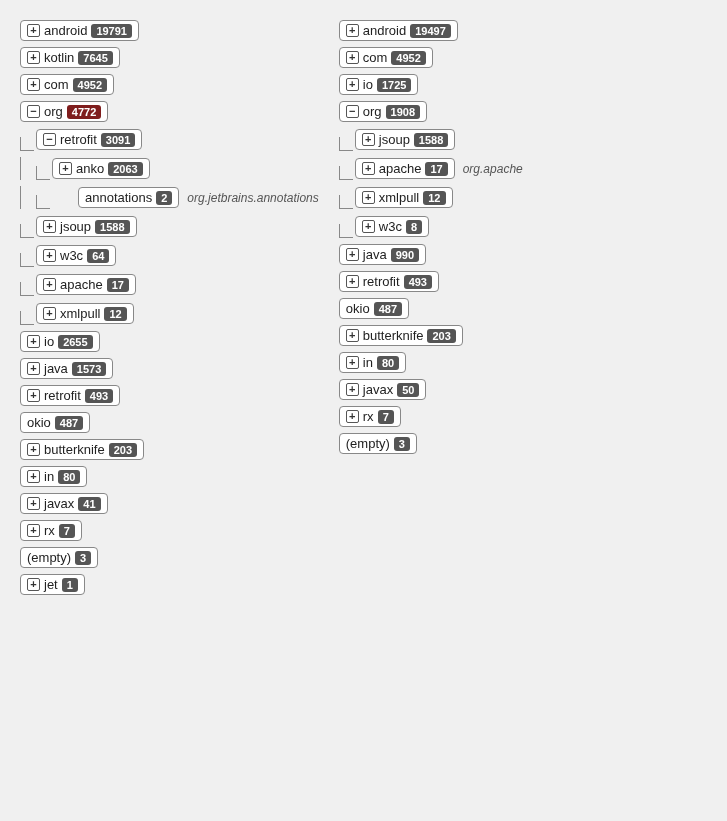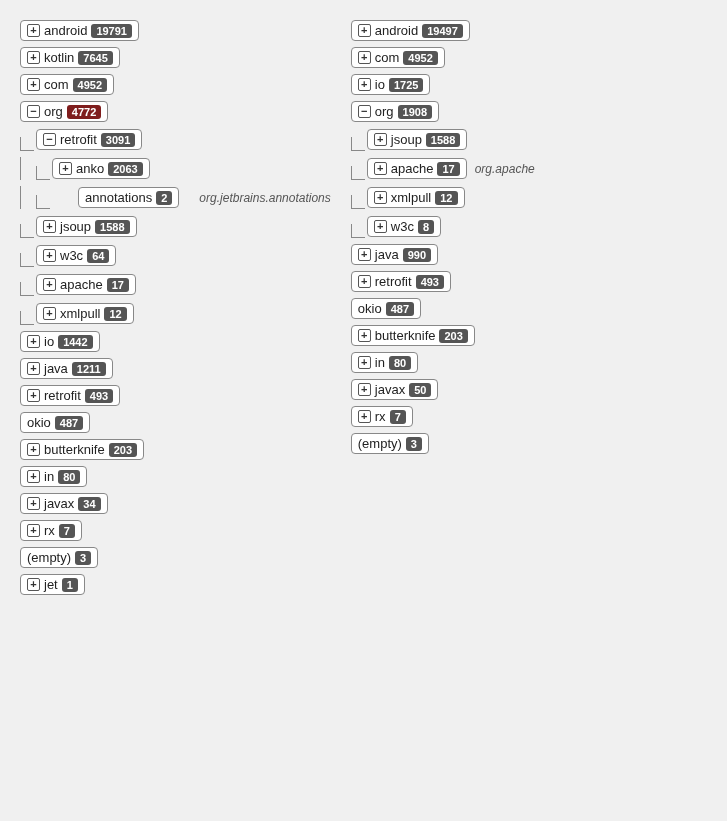--- a/index.html
+++ b/index.html
@@ -80,21 +80,21 @@
           <div style="display: flex; align-items: center; gap: 4px; background: white; border: 1.5px solid rgb(136, 136, 136); border-radius: 4px; padding: 2px 6px; cursor: pointer;">
             <span style="display: inline-flex; align-items: center; justify-content: center; width: 13px; height: 13px; border: 1.5px solid rgb(85, 85, 85); border-radius: 2px; font-size: 11px; font-weight: bold; line-height: 1; color: rgb(51, 51, 51); flex-shrink: 0;">+</span>
             <span style="font-size: 13px;">anko</span>
             <span style="background: rgb(85, 85, 85); color: white; border-radius: 3px; padding: 1px 5px; font-size: 11px; font-weight: bold;">2063</span>
           </div>
         </div>
       </div>
       <div style="display: flex; align-items: center; gap: 0px;">
         <span style="display: inline-block; width: 14px; flex-shrink: 0; align-self: stretch; position: relative; border-left: 1.5px solid rgb(136, 136, 136); margin-right: 2px;"></span>
         <span style="display: inline-block; width: 14px; flex-shrink: 0; align-self: flex-start; position: relative; border-left: 1.5px solid rgb(136, 136, 136); border-bottom: 1.5px solid rgb(136, 136, 136); height: 14px; margin-top: 9px; margin-right: 2px;"></span>
-        <div style="display: flex; align-items: center; gap: 16px; padding-left: 26px;">
+        <div style="display: flex; align-items: center; gap: 4px; padding-left: 26px;">
           <div style="display: flex; align-items: center; gap: 4px; background: white; border: 1.5px solid rgb(136, 136, 136); border-radius: 4px; padding: 2px 6px; cursor: pointer;">
             <span style="font-size: 13px;">annotations</span>
             <span style="background: rgb(85, 85, 85); color: white; border-radius: 3px; padding: 1px 5px; font-size: 11px; font-weight: bold;">2</span>
           </div>
           <span style="font-style: italic; color: rgb(85, 85, 85); font-size: 12px; margin-left: 4px;">org.jetbrains.annotations</span>
         </div>
       </div>
       <div style="display: flex; align-items: center; gap: 0px;">
         <span style="display: inline-block; width: 14px; flex-shrink: 0; align-self: flex-start; position: relative; border-left: 1.5px solid rgb(136, 136, 136); border-bottom: 1.5px solid rgb(136, 136, 136); height: 14px; margin-top: 9px; margin-right: 2px;"></span>
         <div style="display: flex; align-items: center; gap: 4px;">
@@ -133,30 +133,30 @@
             <span style="font-size: 13px;">xmlpull</span>
             <span style="background: rgb(85, 85, 85); color: white; border-radius: 3px; padding: 1px 5px; font-size: 11px; font-weight: bold;">12</span>
           </div>
         </div>
       </div>
       <div style="display: flex; align-items: center; gap: 0px;">
         <div style="display: flex; align-items: center; gap: 4px;">
           <div style="display: flex; align-items: center; gap: 4px; background: white; border: 1.5px solid rgb(136, 136, 136); border-radius: 4px; padding: 2px 6px; cursor: pointer;">
             <span style="display: inline-flex; align-items: center; justify-content: center; width: 13px; height: 13px; border: 1.5px solid rgb(85, 85, 85); border-radius: 2px; font-size: 11px; font-weight: bold; line-height: 1; color: rgb(51, 51, 51); flex-shrink: 0;">+</span>
             <span style="font-size: 13px;">io</span>
-            <span style="background: rgb(85, 85, 85); color: white; border-radius: 3px; padding: 1px 5px; font-size: 11px; font-weight: bold;">1442</span>
+            <span style="background: rgb(85, 85, 85); color: white; border-radius: 3px; padding: 1px 5px; font-size: 11px; font-weight: bold;">2655</span>
           </div>
         </div>
       </div>
       <div style="display: flex; align-items: center; gap: 0px;">
         <div style="display: flex; align-items: center; gap: 4px;">
           <div style="display: flex; align-items: center; gap: 4px; background: white; border: 1.5px solid rgb(136, 136, 136); border-radius: 4px; padding: 2px 6px; cursor: pointer;">
             <span style="display: inline-flex; align-items: center; justify-content: center; width: 13px; height: 13px; border: 1.5px solid rgb(85, 85, 85); border-radius: 2px; font-size: 11px; font-weight: bold; line-height: 1; color: rgb(51, 51, 51); flex-shrink: 0;">+</span>
             <span style="font-size: 13px;">java</span>
-            <span style="background: rgb(85, 85, 85); color: white; border-radius: 3px; padding: 1px 5px; font-size: 11px; font-weight: bold;">1211</span>
+            <span style="background: rgb(85, 85, 85); color: white; border-radius: 3px; padding: 1px 5px; font-size: 11px; font-weight: bold;">1573</span>
           </div>
         </div>
       </div>
       <div style="display: flex; align-items: center; gap: 0px;">
         <div style="display: flex; align-items: center; gap: 4px;">
           <div style="display: flex; align-items: center; gap: 4px; background: white; border: 1.5px solid rgb(136, 136, 136); border-radius: 4px; padding: 2px 6px; cursor: pointer;">
             <span style="display: inline-flex; align-items: center; justify-content: center; width: 13px; height: 13px; border: 1.5px solid rgb(85, 85, 85); border-radius: 2px; font-size: 11px; font-weight: bold; line-height: 1; color: rgb(51, 51, 51); flex-shrink: 0;">+</span>
             <span style="font-size: 13px;">retrofit</span>
             <span style="background: rgb(85, 85, 85); color: white; border-radius: 3px; padding: 1px 5px; font-size: 11px; font-weight: bold;">493</span>
           </div>
@@ -186,21 +186,21 @@
             <span style="font-size: 13px;">in</span>
             <span style="background: rgb(85, 85, 85); color: white; border-radius: 3px; padding: 1px 5px; font-size: 11px; font-weight: bold;">80</span>
           </div>
         </div>
       </div>
       <div style="display: flex; align-items: center; gap: 0px;">
         <div style="display: flex; align-items: center; gap: 4px;">
           <div style="display: flex; align-items: center; gap: 4px; background: white; border: 1.5px solid rgb(136, 136, 136); border-radius: 4px; padding: 2px 6px; cursor: pointer;">
             <span style="display: inline-flex; align-items: center; justify-content: center; width: 13px; height: 13px; border: 1.5px solid rgb(85, 85, 85); border-radius: 2px; font-size: 11px; font-weight: bold; line-height: 1; color: rgb(51, 51, 51); flex-shrink: 0;">+</span>
             <span style="font-size: 13px;">javax</span>
-            <span style="background: rgb(85, 85, 85); color: white; border-radius: 3px; padding: 1px 5px; font-size: 11px; font-weight: bold;">34</span>
+            <span style="background: rgb(85, 85, 85); color: white; border-radius: 3px; padding: 1px 5px; font-size: 11px; font-weight: bold;">41</span>
           </div>
         </div>
       </div>
       <div style="display: flex; align-items: center; gap: 0px;">
         <div style="display: flex; align-items: center; gap: 4px;">
           <div style="display: flex; align-items: center; gap: 4px; background: white; border: 1.5px solid rgb(136, 136, 136); border-radius: 4px; padding: 2px 6px; cursor: pointer;">
             <span style="display: inline-flex; align-items: center; justify-content: center; width: 13px; height: 13px; border: 1.5px solid rgb(85, 85, 85); border-radius: 2px; font-size: 11px; font-weight: bold; line-height: 1; color: rgb(51, 51, 51); flex-shrink: 0;">+</span>
             <span style="font-size: 13px;">rx</span>
             <span style="background: rgb(85, 85, 85); color: white; border-radius: 3px; padding: 1px 5px; font-size: 11px; font-weight: bold;">7</span>
           </div>

